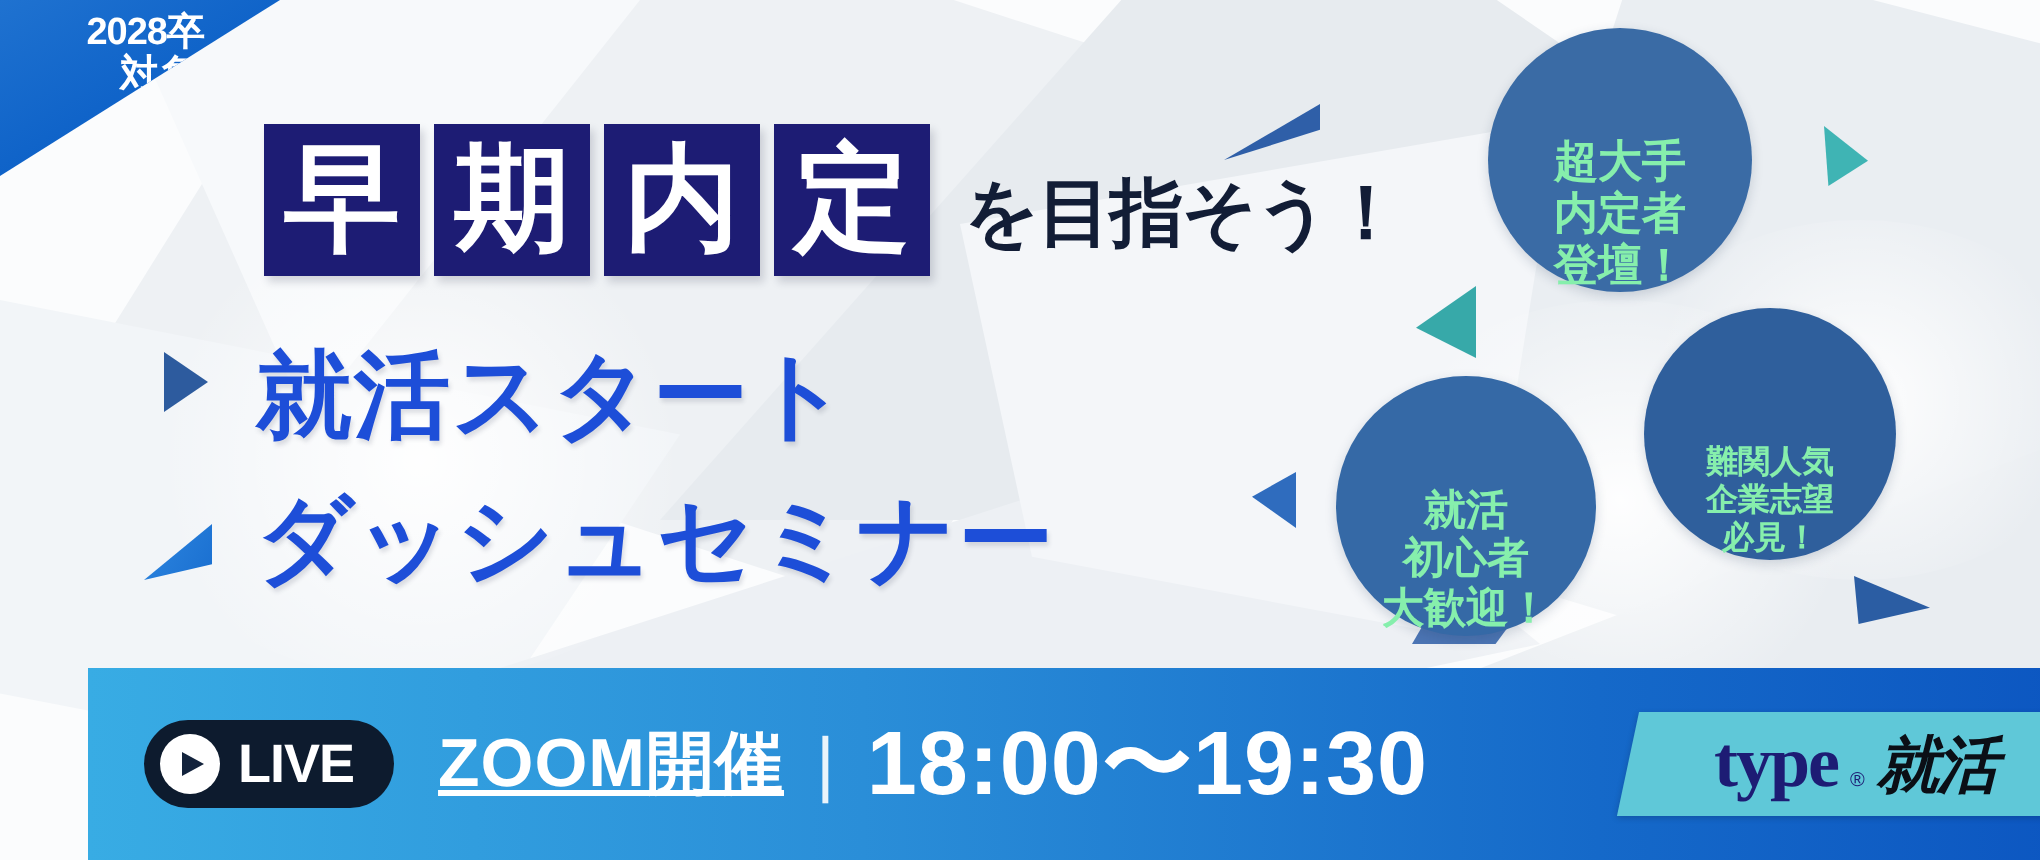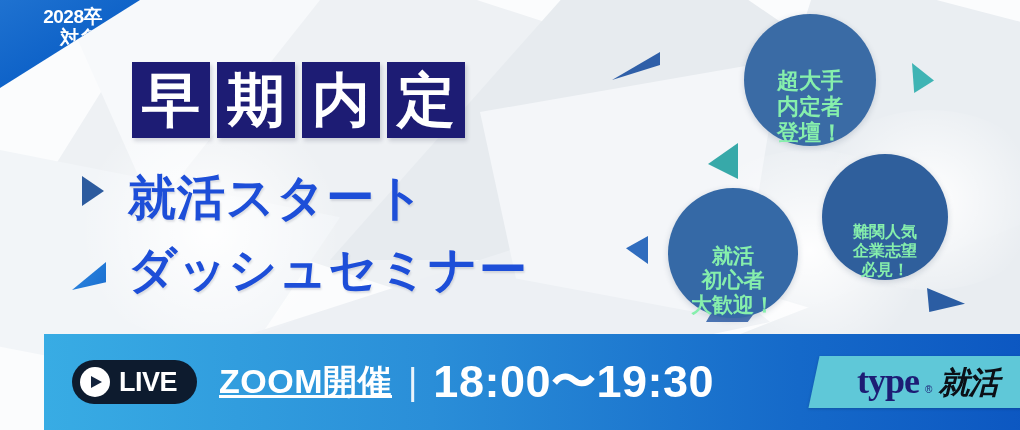--- a/index.html
+++ b/index.html
@@ -236,20 +236,21 @@
       <div class="ribbon-l1">2028卒</div>
       <div class="ribbon-l2">対象</div>
     </div>
   </div>
 
   <div class="headline">
     <div class="kbox">早</div>
     <div class="kbox">期</div>
     <div class="kbox">内</div>
     <div class="kbox">定</div>
+    <div class="headline-tail">を目指そう！</div>
   </div>
 
   <div class="sub sub1">就活スタート</div>
   <div class="sub sub2">ダッシュセミナー</div>
 
   <div class="badge badge-1">
     <span>超大手</span>
     <span>内定者</span>
     <span>登壇！</span>
   </div>

